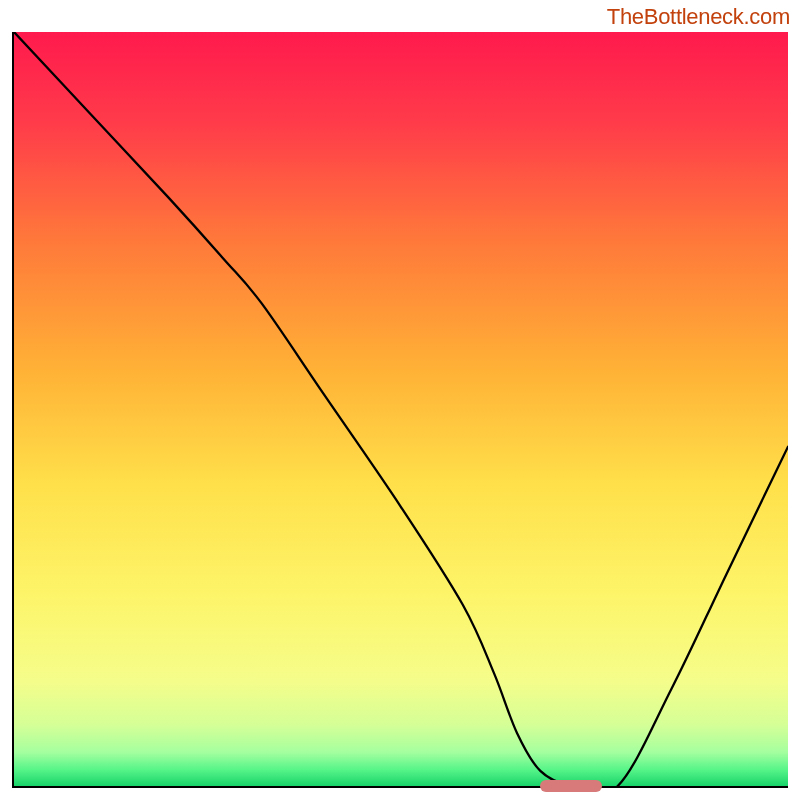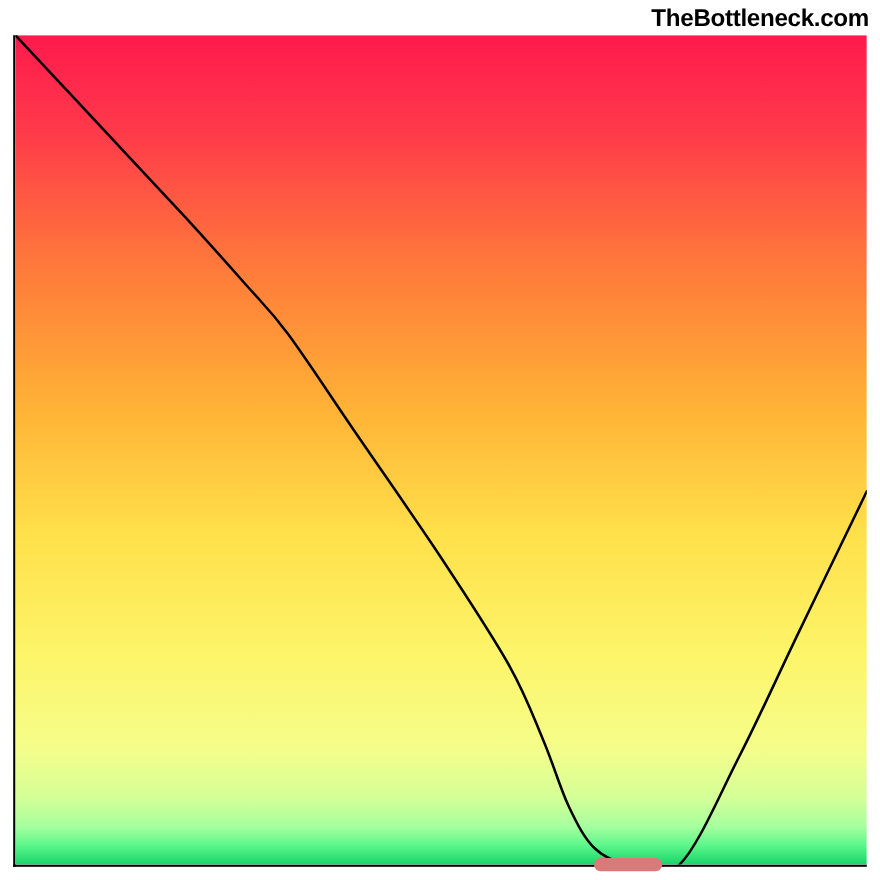--- a/index.html
+++ b/index.html
@@ -47,22 +47,22 @@
     border-radius: 6px;
     background: #d87a7a;
     z-index: 3;
   }
   .watermark {
     position: absolute;
     top: 4px;
     right: 10px;
     font-family: Arial, Helvetica, sans-serif;
     font-size: 22px;
-    color: #000000;
-    font-weight: 700;
+    color: #c2410c;
+    font-weight: 400;
     z-index: 5;
     letter-spacing: -0.3px;
   }
 </style>
 </head>
 <body>
 
 <div class="chart-container">
 
   <div class="watermark">TheBottleneck.com</div>

